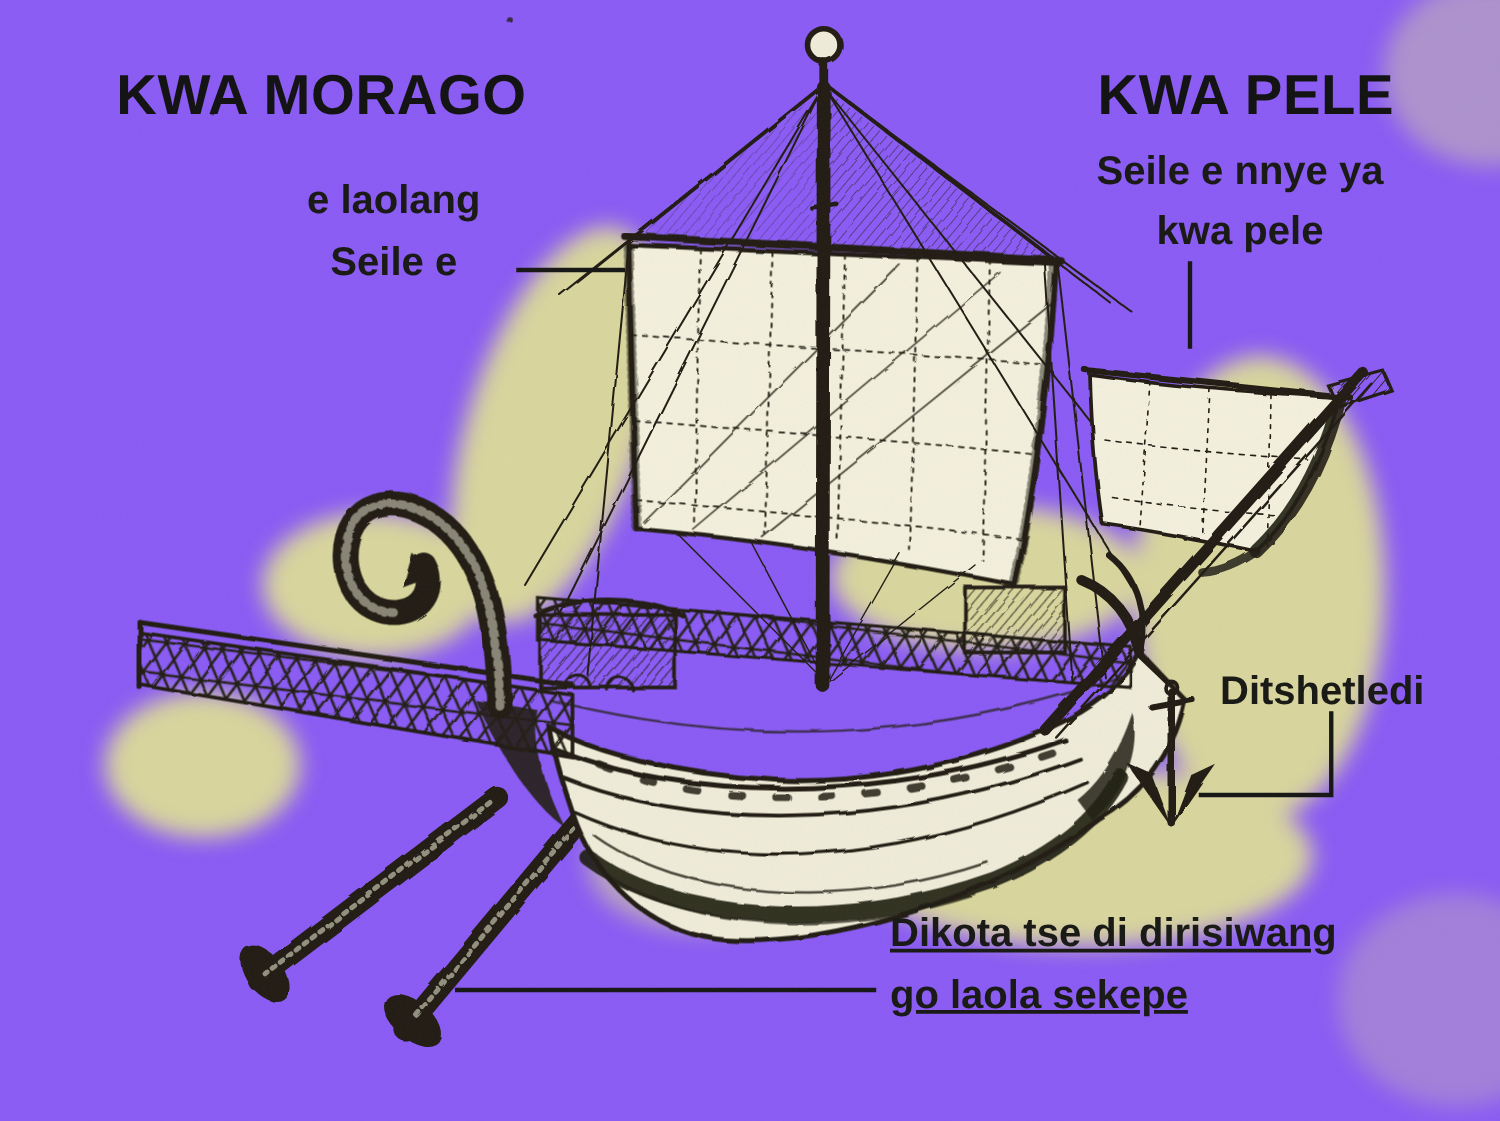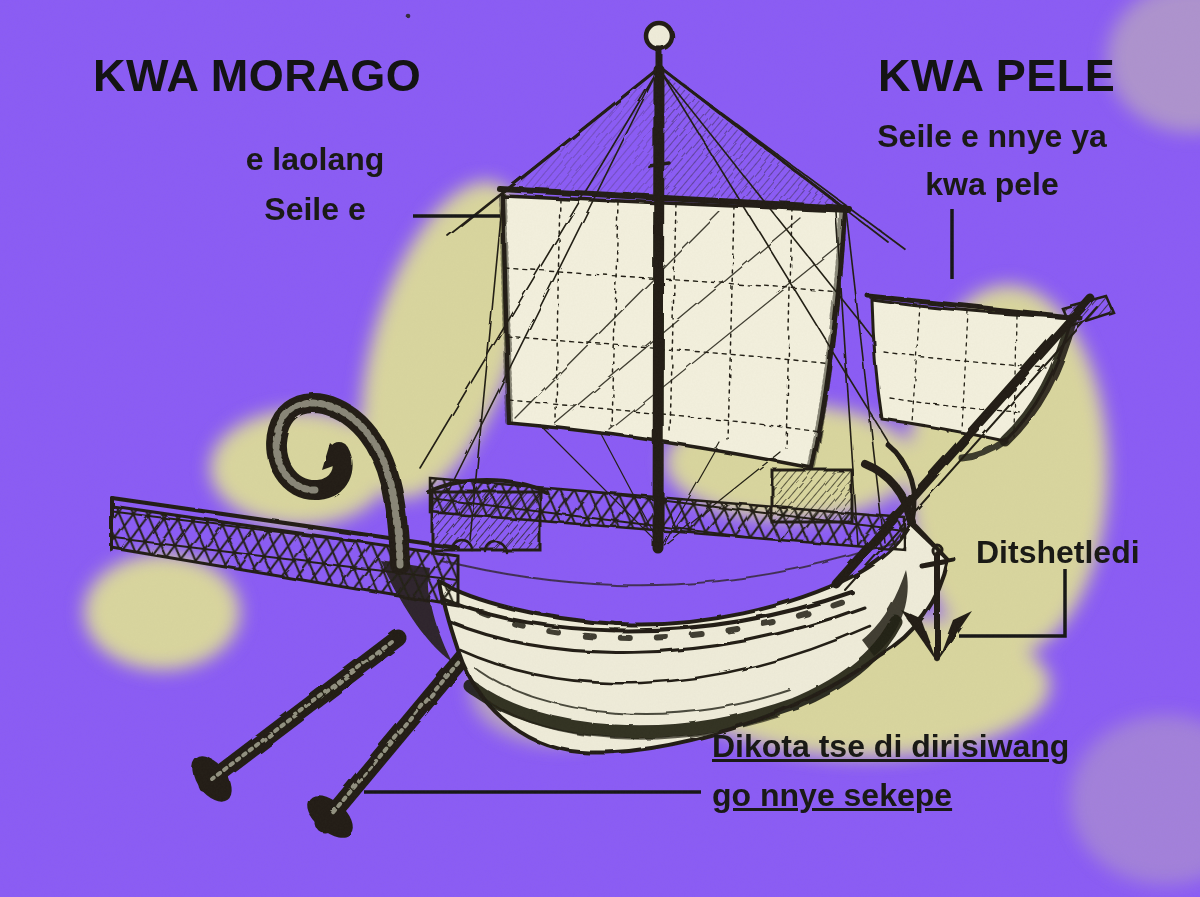--- a/index.html
+++ b/index.html
@@ -203,16 +203,16 @@
 
   <div class="lbl centered" id="label-foresail">
     <span class="line">Seile e nnye ya</span>
     <span class="line">kwa pele</span>
   </div>
 
   <div class="lbl" id="label-anchor">Ditshetledi</div>
 
   <div class="lbl" id="label-steering">
     <span class="line">Dikota tse di dirisiwang</span>
-    <span class="line">go nnye sekepe</span>
+    <span class="line">go laola sekepe</span>
   </div>
 
 </div>
 
 </body></html>

